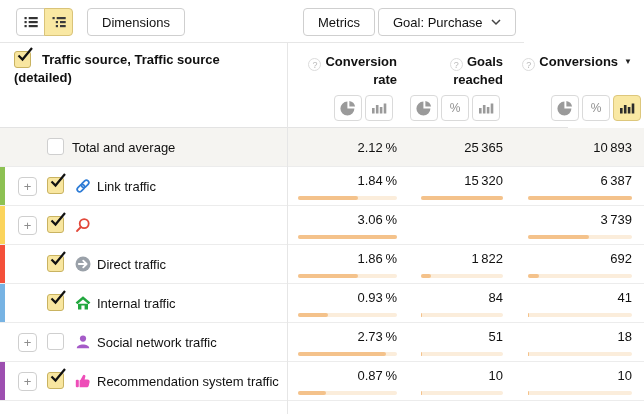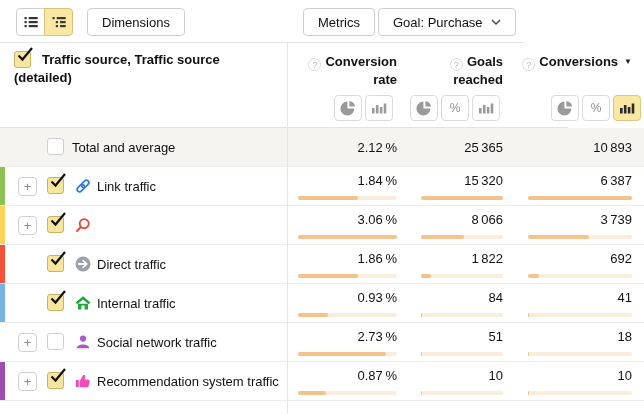--- a/index.html
+++ b/index.html
@@ -239,26 +239,20 @@
               <circle cx="9.2" cy="6.6" r="4.5"></circle>
               <line x1="5.9" y1="10" x2="2" y2="14"></line>
             </g>
           </svg></span>
         <div class="cell c-conversion_rate">
           <div class="val">3.06 %</div>
           <div class="bar" style="background:#fbeddb">
             <div class="fill" style="width:100.00%;background:#f4c28b"></div>
           </div>
         </div>
-        <div class="cell c-goals_reached">
-          <div class="val">8 066</div>
-          <div class="bar" style="background:#fbeddb">
-            <div class="fill" style="width:52.65%;background:#f4c28b"></div>
-          </div>
-        </div>
         <div class="cell c-conversions">
           <div class="val">3 739</div>
           <div class="bar" style="background:#fbeddb">
             <div class="fill" style="width:58.54%;background:#f4c28b"></div>
           </div>
         </div>
       </div>
       <div class="row">
         <span class="stripe" style="background:#f4503a"></span>
         <span class="cb checked">

